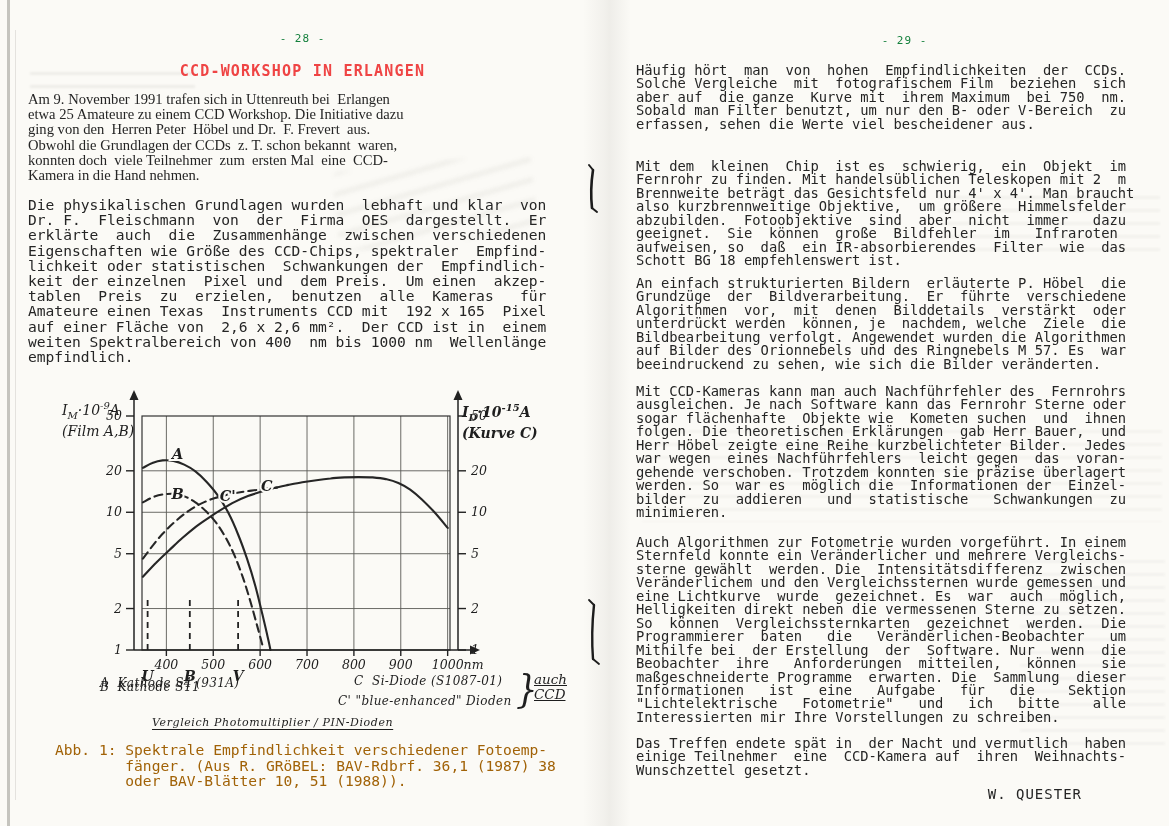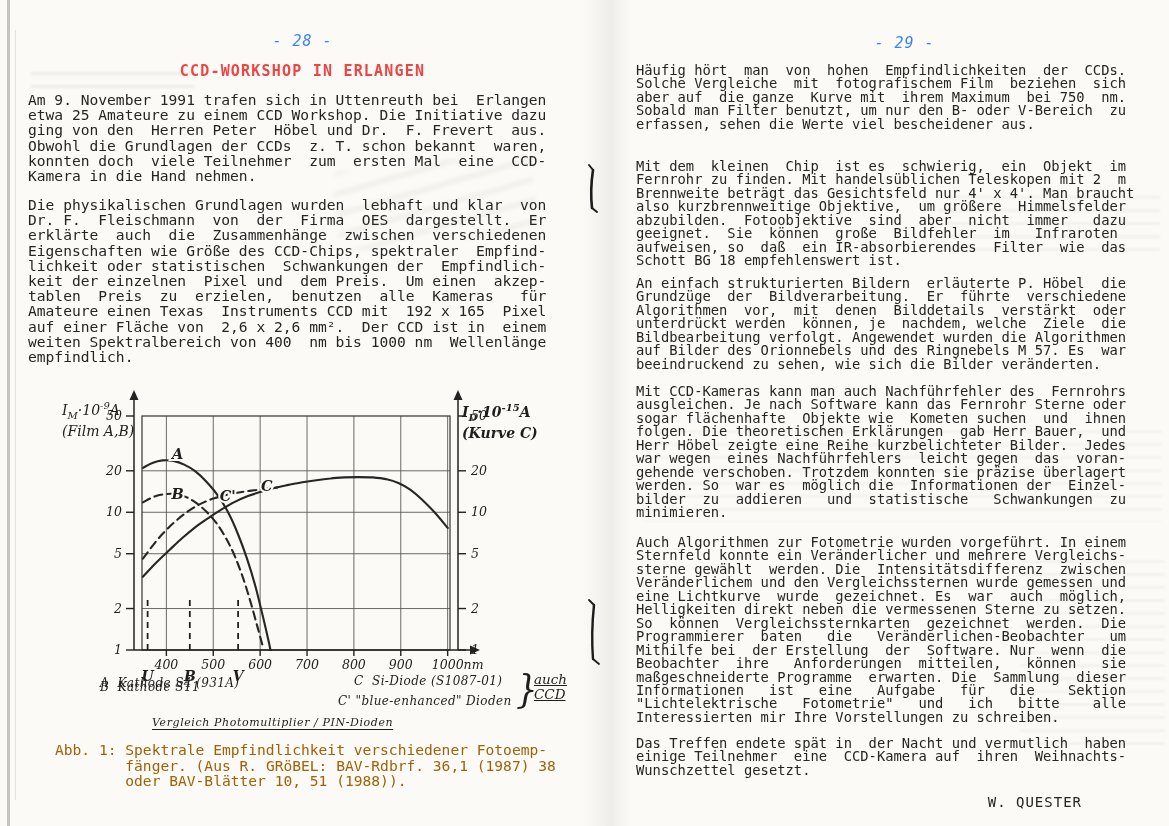--- a/index.html
+++ b/index.html
@@ -11,21 +11,21 @@
   }
   .abs{position:absolute;}
   .para{
     white-space:pre-wrap;
     font-family:"DejaVu Sans Mono",monospace;
     color:#252525;
   }
   .pg-left .para, .para.left{font-size:14.6px;line-height:15.2px;letter-spacing:0px;}
   .para.right{font-size:13.8px;line-height:13.45px;}
   .center{text-align:center;}
-  .pagenum{font-size:15px;letter-spacing:1px;color:#3b82f6;font-style:italic;}
+  .pagenum{font-size:11px;letter-spacing:1px;color:#15803d;}
   .doc-title{font-size:15px;font-weight:bold;letter-spacing:1.2px;color:#ef4444;}
   .caption{font-size:14.6px;line-height:15.6px;white-space:pre-wrap;color:#a16207;}
   .signature{font-size:14px;letter-spacing:1px;color:#242424;text-align:right;}
   
   .hand{font-family:"DejaVu Serif",serif;font-style:italic;color:#1e1e1e;}
   .fig-axis-label{font-size:14px;line-height:16px;}
   .fig-axis-label sub{font-size:10px;}
   .fig-axis-label sup{font-size:10px;}
   .legend-row{font-size:12px;letter-spacing:0.4px;white-space:pre;}
   .legend-title{font-size:11px;letter-spacing:0.6px;text-decoration:underline;text-underline-offset:3px;}
@@ -61,21 +61,21 @@
 
 <svg class="abs" style="left:578px;top:150px;" width="32" height="530" viewBox="0 0 32 530">
   <path d="M15,20 q-3,20 -1,38" stroke="#1c1c1c" stroke-width="2.6" fill="none" stroke-linecap="round"></path>
   <path d="M15,20 l-4,-5 M14,58 l5,4" stroke="#1c1c1c" stroke-width="2" fill="none" stroke-linecap="round"></path>
   <path d="M16,455 q-3,28 -1,54" stroke="#1c1c1c" stroke-width="2.4" fill="none" stroke-linecap="round"></path>
   <path d="M16,455 l-5,-5 M15,509 l6,5" stroke="#1c1c1c" stroke-width="1.8" fill="none" stroke-linecap="round"></path>
 </svg>
 
 <div class="abs pagenum center" style="left:25px;top:32px;width:555px;">- 28 -</div>
 <div class="abs doc-title center" style="left:25px;top:62px;width:555px;">CCD-WORKSHOP IN ERLANGEN</div>
-<div class="abs para left" style="left:28px;top:92px;width:555px;">Am 9. November 1991 trafen sich in Uttenreuth bei  Erlangen
+<div class="abs para left" style="left:28px;top:92px;width:555px;font-family:Liberation Serif, serif;">Am 9. November 1991 trafen sich in Uttenreuth bei  Erlangen
 etwa 25 Amateure zu einem CCD Workshop. Die Initiative dazu
 ging von den  Herren Peter  Höbel und Dr.  F. Frevert  aus.
 Obwohl die Grundlagen der CCDs  z. T. schon bekannt  waren,
 konnten doch  viele Teilnehmer  zum  ersten Mal  eine  CCD-
 Kamera in die Hand nehmen.</div>
 <div class="abs para left" style="left:28px;top:197px;width:555px;">Die physikalischen Grundlagen wurden  lebhaft und klar  von
 Dr. F.  Fleischmann  von  der  Firma  OES  dargestellt.  Er
 erklärte  auch  die  Zusammenhänge  zwischen  verschiedenen
 Eigenschaften wie Größe des CCD-Chips, spektraler  Empfind-
 lichkeit oder statistischen  Schwankungen der  Empfindlich-
@@ -232,13 +232,13 @@
 Programmierer  baten   die   Veränderlichen-Beobachter   um
 Mithilfe bei  der Erstellung  der  Software. Nur  wenn  die
 Beobachter  ihre   Anforderungen  mitteilen,   können   sie
 maßgeschneiderte Programme  erwarten. Die  Sammlung  dieser
 Informationen   ist   eine   Aufgabe   für   die    Sektion
 "Lichtelektrische   Fotometrie"   und   ich   bitte    alle
 Interessierten mir Ihre Vorstellungen zu schreiben.</div>
 <div class="abs para right" style="left:636px;top:737px;width:545px;">Das Treffen endete spät in  der Nacht und vermutlich  haben
 einige Teilnehmer  eine  CCD-Kamera auf  ihren  Weihnachts-
 Wunschzettel gesetzt.</div>
-<div class="abs signature" style="left:632px;top:786px;width:450px;margin-top:8px;">W. QUESTER</div>
+<div class="abs signature" style="left:632px;top:786px;width:450px;">W. QUESTER</div>
 
 </body></html>

